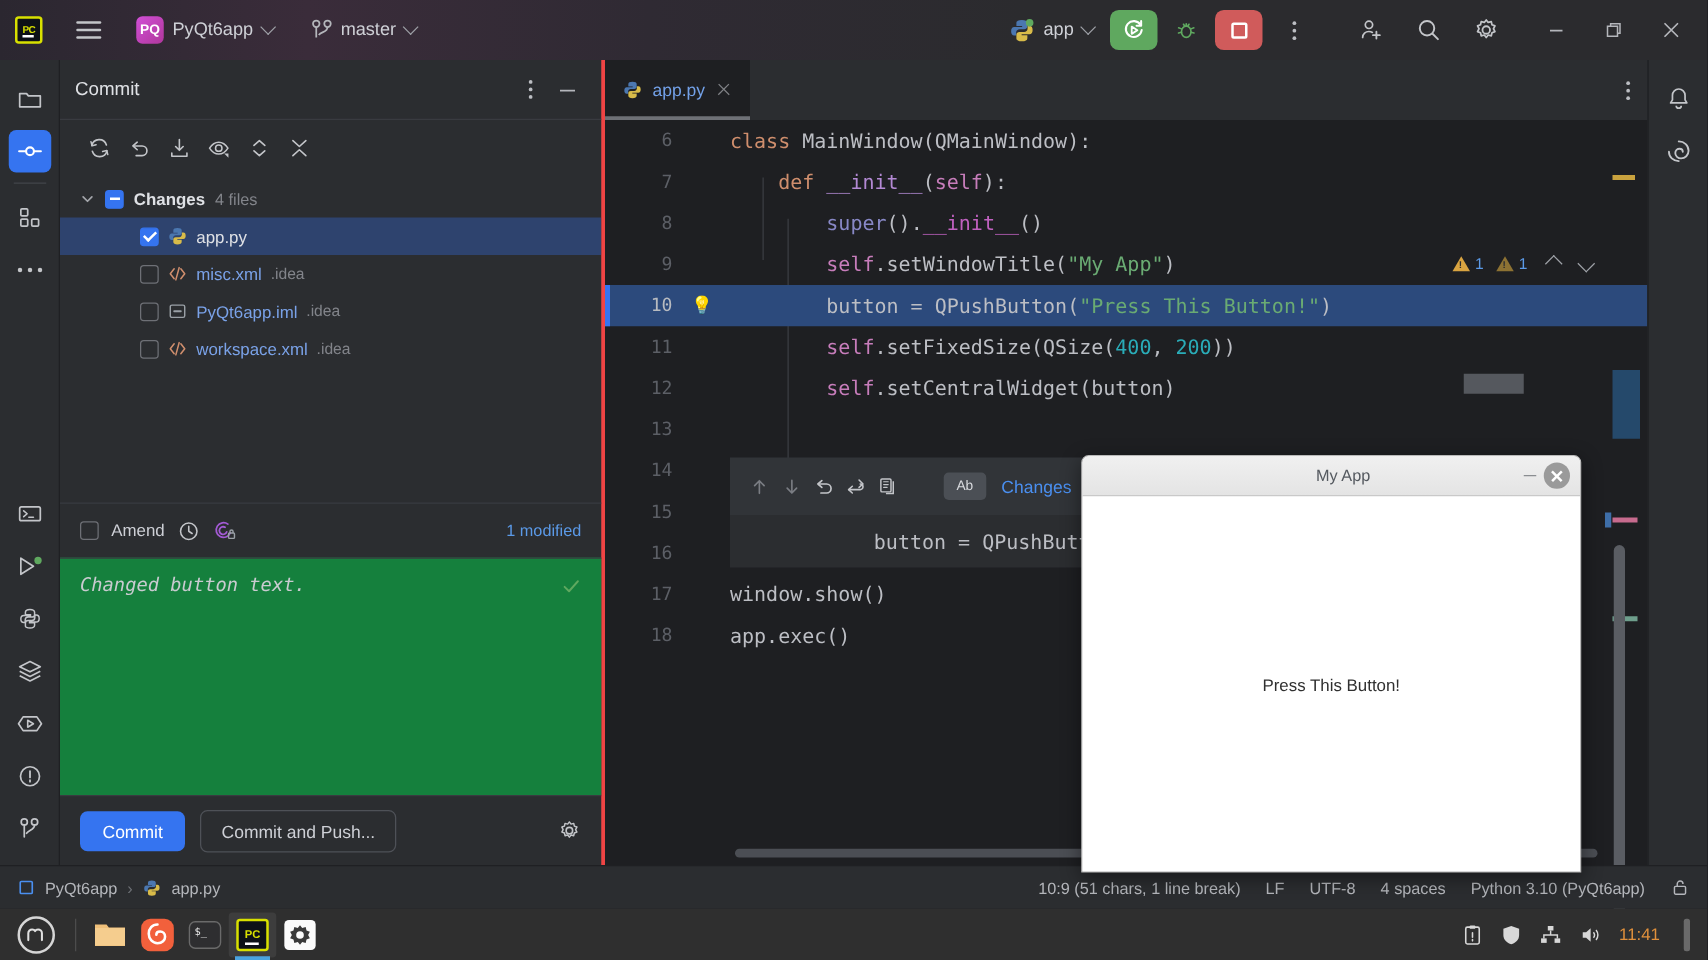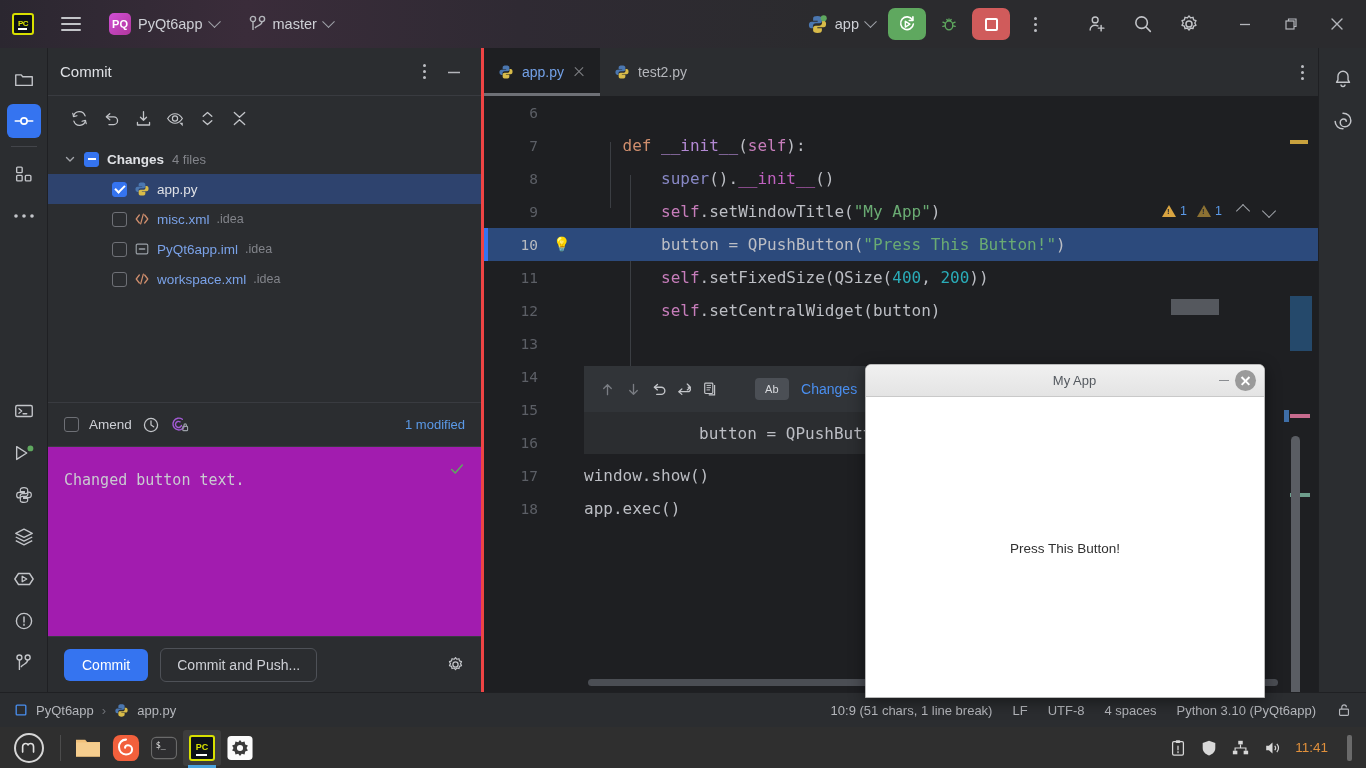--- a/index.html
+++ b/index.html
@@ -110,22 +110,23 @@
   .tree-count { font-size:13px; color:#82848a; }
   .tree-path { font-size:12.5px; color:#82848a; }
   .fname-xml { color:#7aa2e8; }
   .amend-row {
     height:44px; display:flex;align-items:center;gap:10px;padding:0 16px;
     border-top:1px solid #393b40; flex:0 0 auto;
   }
   .amend-label { font-size:13.5px;color:#ced0d6;}
   .modified { margin-left:auto; font-size:13px; color:#5b9ae8; }
   .msgbox {
-    flex:0 0 190px; background:#a21caf; border-top:1px solid #393b40; position:relative;
-    padding:24px 16px;
+    flex:0 0 190px; background:#15803d; border-top:1px solid #393b40; position:relative;
+    padding:12px 16px;
+    font-style:italic;
   }
   .msgtext { font-family:"DejaVu Sans Mono", monospace; font-size:15px; color:#c9cbd0; }
   .msg-check { position:absolute; right:16px; top:14px; }
   .commit-actions {
     height:56px; display:flex;align-items:center;gap:12px;padding:0 16px;
     border-top:1px solid #393b40; flex:0 0 auto;
   }
   .btn-primary {
     background:#3574f0;color:#fff;border:none;border-radius:6px;
     padding:8px 18px;font-size:14px;font-family:"Liberation Sans",sans-serif;
@@ -606,42 +607,36 @@
 
     <div class="tabs">
       <div class="tab active">
         <svg width="16" height="16" viewBox="0 0 22 22">
           <path d="M11 2c-3 0-4.6.8-4.6 2.6v2.6h4.8v.8H4.6C2.8 8 2 9.4 2 11.5S2.8 15 4.6 15h1.6v-2.2c0-1.8 1.3-3 3-3h3.8c1.5 0 2.6-1 2.6-2.4V4.6C15.6 2.9 13.9 2 11 2z" fill="#4b77b0"></path>
           <path d="M11 20c3 0 4.6-.8 4.6-2.6v-2.6h-4.8v-.8h6.6c1.8 0 2.6-1.4 2.6-3.5S19.2 7 17.4 7h-1.6v2.2c0 1.8-1.3 3-3 3H9c-1.5 0-2.6 1-2.6 2.4v2.8C6.4 19.1 8.1 20 11 20z" fill="#d8bb49"></path>
         </svg>
         <div class="tab-label">app.py</div>
         <div class="tab-x"></div>
       </div>
-      <div class="tab">
-        <svg width="16" height="16" viewBox="0 0 22 22">
-          <path d="M11 2c-3 0-4.6.8-4.6 2.6v2.6h4.8v.8H4.6C2.8 8 2 9.4 2 11.5S2.8 15 4.6 15h1.6v-2.2c0-1.8 1.3-3 3-3h3.8c1.5 0 2.6-1 2.6-2.4V4.6C15.6 2.9 13.9 2 11 2z" fill="#4b77b0"></path>
-          <path d="M11 20c3 0 4.6-.8 4.6-2.6v-2.6h-4.8v-.8h6.6c1.8 0 2.6-1.4 2.6-3.5S19.2 7 17.4 7h-1.6v2.2c0 1.8-1.3 3-3 3H9c-1.5 0-2.6 1-2.6 2.4v2.8C6.4 19.1 8.1 20 11 20z" fill="#d8bb49"></path>
-        </svg>
-        <div class="tab-label">test2.py</div>
-      </div>
       <div class="tabs-kebab">
         <div class="kebab">
             <i></i>
             <i></i>
             <i></i>
           </div>
       </div>
     </div>
 
     <div class="code-area">
       <div class="guide" style="top:46px;height:66px;"></div>
       <div class="guide" style="left:146px;top:79px;height:198px;"></div>
 
       <div class="code-line" style="top:0px;">
         <div class="ln">6</div>
+        <div class="codetext"><span class="kw">class </span><span class="cls">MainWindow</span><span class="plain">(</span><span class="cls">QMainWindow</span><span class="plain">):</span></div>
       </div>
 
       <div class="code-line" style="top:33px;">
         <div class="ln">7</div>
         <div class="codetext"><span class="plain">    </span><span class="kw">def </span><span class="dunder" style="color:#b389d4;">__init__</span><span class="plain">(</span><span class="self">self</span><span class="plain">):</span></div>
       </div>
 
       <div class="code-line" style="top:66px;">
         <div class="ln">8</div>
         <div class="codetext"><span class="plain">        </span><span class="pur">super</span><span class="plain">().</span><span class="dunder" style="color:#c061c0;">__init__</span><span class="plain">()</span></div>

